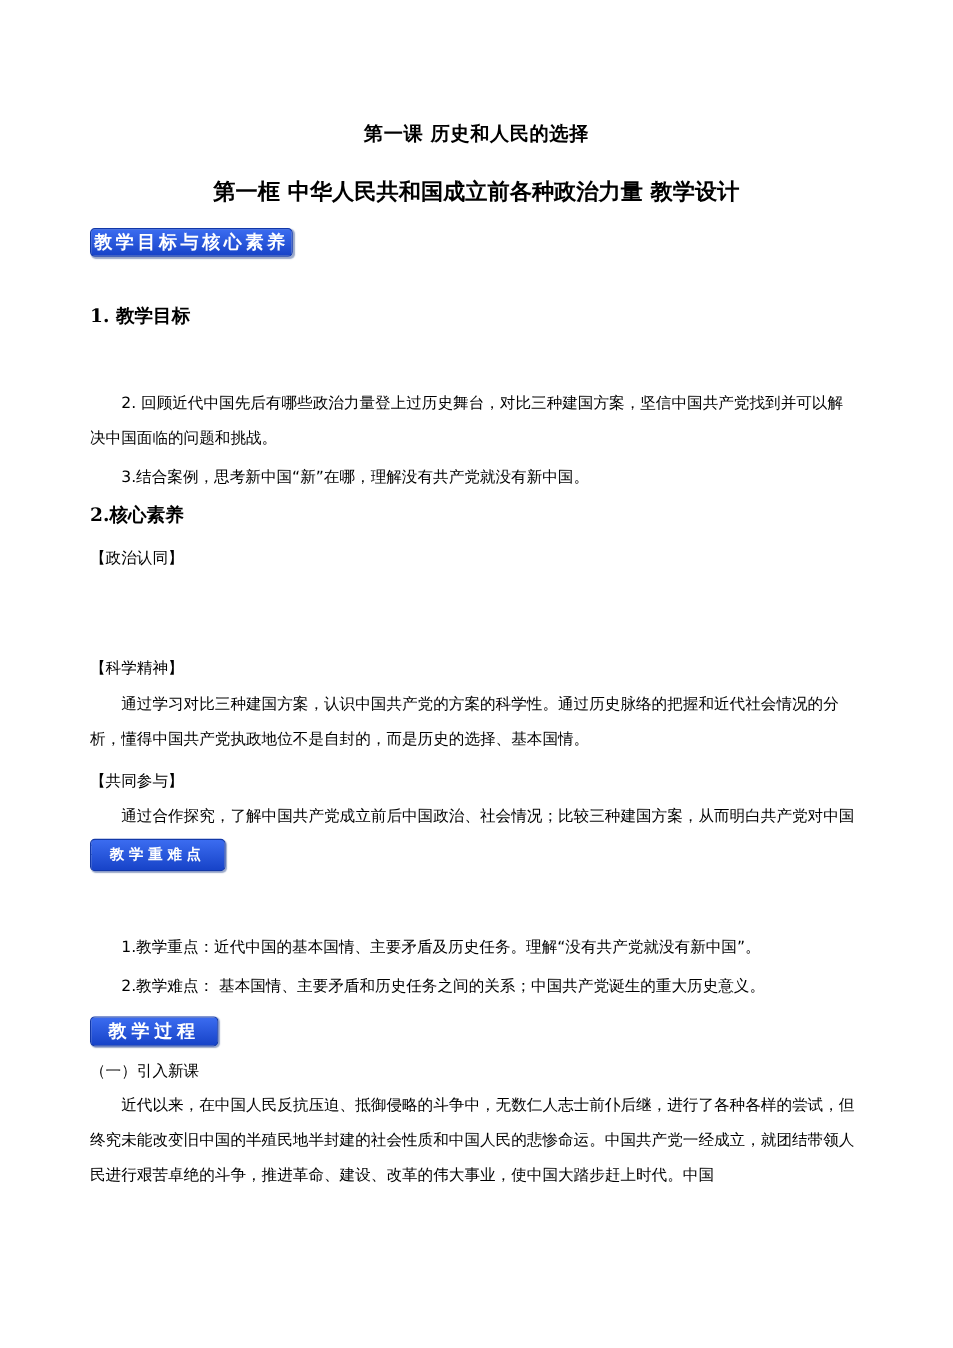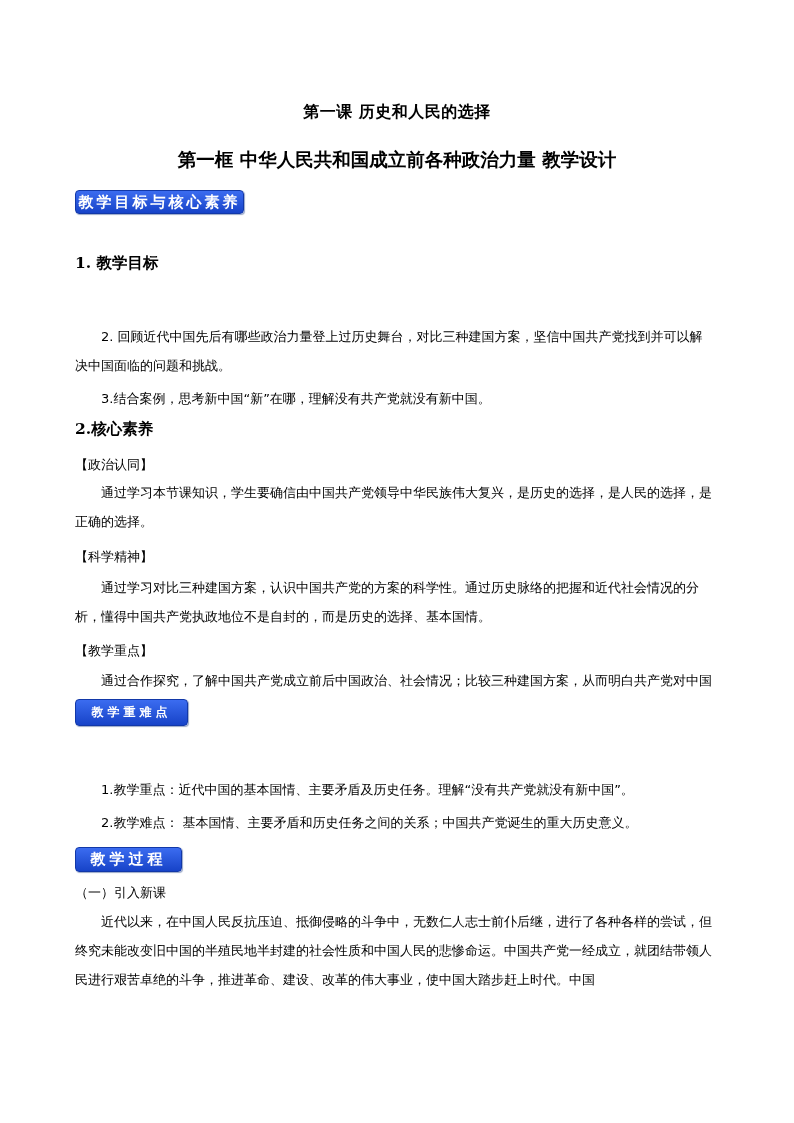--- a/index.html
+++ b/index.html
@@ -35,26 +35,25 @@
   <div class="badge b1">教学目标与核心素养</div>
 
   <div class="h" style="top:229px;margin-top:24px;">1. 教学目标</div>
 
   <div class="p ind" style="top:322px;">2. 回顾近代中国先后有哪些政治力量登上过历史舞台，对比三种建国方案，坚信中国共产党找到并可以解决中国面临的问题和挑战。</div>
   <div class="p ind" style="top:384px;">3.结合案例，思考新中国“新”在哪，理解没有共产党就没有新中国。</div>
 
   <div class="h" style="top:419px;">2.核心素养</div>
 
   <div class="lbl" style="top:456px;">【政治认同】</div>
-  <div class="p ind" style="top:478px;">通过学习本节课知识，学生要确信由中国共产党领导中华民族伟大复兴，是历史的选择，是人民的选择，是正确的选择。</div>
 
   <div class="lbl" style="top:548px;">【科学精神】</div>
   <div class="p ind" style="top:573px;">通过学习对比三种建国方案，认识中国共产党的方案的科学性。通过历史脉络的把握和近代社会情况的分析，懂得中国共产党执政地位不是自封的，而是历史的选择、基本国情。</div>
 
-  <div class="lbl" style="top:642px;">【教学重点】</div>
+  <div class="lbl" style="top:642px;">【共同参与】</div>
   <div class="p ind" style="top:666px;">通过合作探究，了解中国共产党成立前后中国政治、社会情况；比较三种建国方案，从而明白共产党对中国革命的意义和作用。</div>
 
   <div class="badge b2">教学重难点</div>
 
   <div class="p ind" style="top:775px;">1.教学重点：近代中国的基本国情、主要矛盾及历史任务。理解“没有共产党就没有新中国”。</div>
   <div class="p ind" style="top:808px;">2.教学难点： 基本国情、主要矛盾和历史任务之间的关系；中国共产党诞生的重大历史意义。</div>
 
   <div class="badge b3">教学过程</div>
 
   <div class="lbl" style="top:884px;">（一）引入新课</div>

